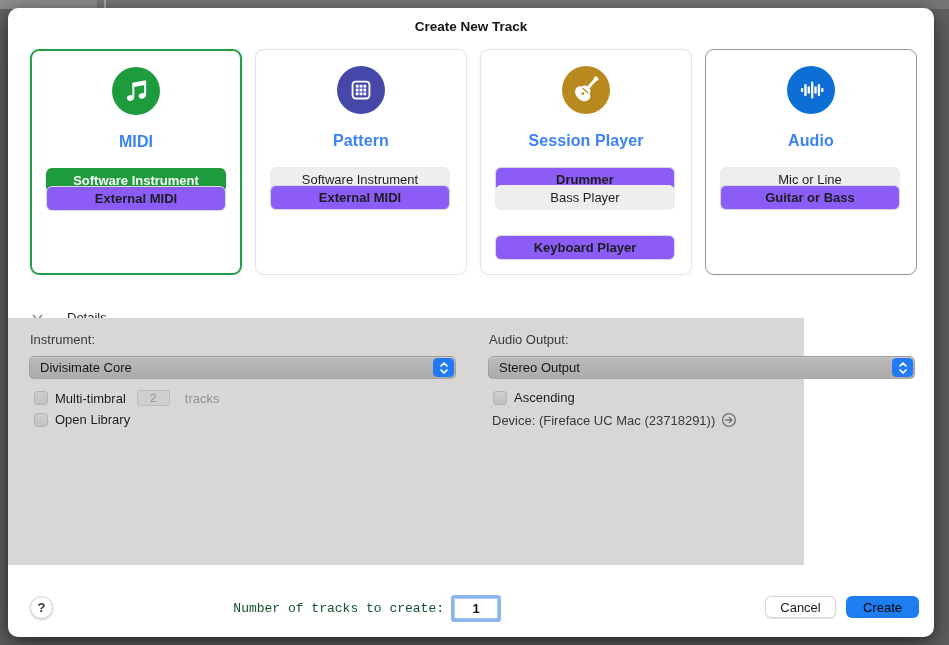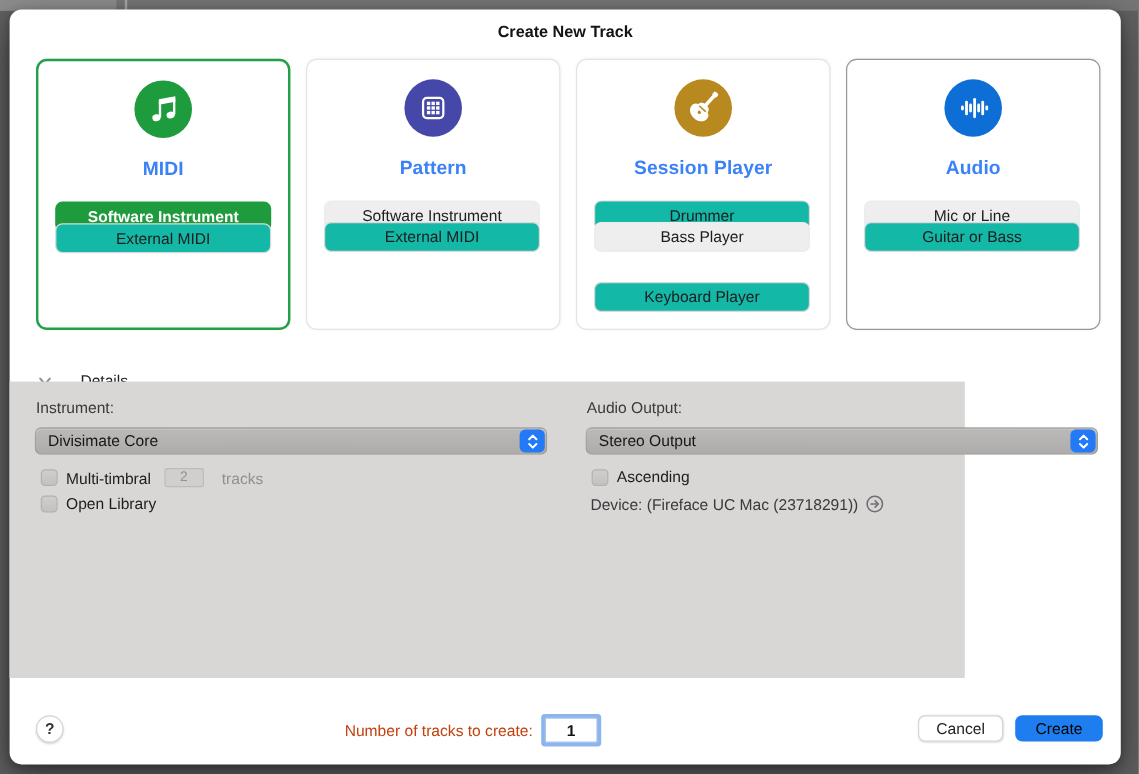--- a/index.html
+++ b/index.html
@@ -37,21 +37,21 @@
 
   .card-title { position:absolute; top:82px; left:0; width:100%; text-align:center;
                 font-size:16px; font-weight:700; color:#3b82f6; letter-spacing:0.1px; }
 
   .cbtn { position:absolute; left:14px; width:180px; height:25px; border-radius:6px;
           display:flex; align-items:center; justify-content:center;
           font-size:13px; color:#1d1d1f; cursor:default; }
   .cbtn.r0 { top:117px; } .cbtn.r1 { top:135px; } .cbtn.r2 { top:185px; }
   .cbtn.sel { background:#1e9b3c; color:#ffffff; font-weight:700; }
   .cbtn.hl  { background:#efeeee; border:1px solid #ececec; }
-  .cbtn.nrm { background:#14b8a6; border:1px solid #d9d9d9; }
+  .cbtn.nrm { background:#8b5cf6; border:1px solid #d9d9d9;font-weight:bold; }
 
   
   .details-row { position:absolute; left:24px; top:302px; display:flex; align-items:center; gap:24px; }
   .details-row .lbl { font-size:13px; color:#1d1d1f; }
 
   .gray-band { position:absolute; left:0; top:310px; width:796px; height:247px;
                background:#d8d7d5; }
 
   .field-label { position:absolute; font-size:13px; color:#3a3a3c; }
   .lab-instrument { left:22px; top:14px; }
@@ -81,21 +81,21 @@
 
   .device-row { position:absolute; left:484px; top:94px; display:flex; align-items:center; gap:6px; }
   .device-row .dtext { font-size:13px; color:#3a3a3c; }
 
   
   .help-btn { position:absolute; left:22px; top:588px; width:23px; height:23px; border-radius:50%;
               background:#fff; border:1px solid #d4d4d4; box-shadow:0 1px 2px rgba(0,0,0,0.18);
               display:flex; align-items:center; justify-content:center;
               font-size:13px; font-weight:bold; color:#333; }
   .tracks-label { position:absolute; left:200px; top:593px; width:236px; text-align:right;
-                  font-size:13px; color:#c2410c; }
+                  font-size:13px; color:#14532d;font-family:Liberation Mono, monospace; }
   .tracks-input { position:absolute; left:446px; top:590px; width:44px; height:21px;
                   border:1px solid #a9c4e9; border-radius:1px; background:#fff;
                   box-shadow:0 0 0 3px #8ab5ef; font-size:13px; font-weight:600;
                   color:#111; text-align:center; outline:none;
                   font-family:"Liberation Sans","DejaVu Sans",sans-serif; }
   .btn { position:absolute; top:588px; height:22px; border-radius:6px;
          display:flex; align-items:center; justify-content:center; font-size:13px; }
   .btn-cancel { left:757px; width:71px; background:#fff; border:1px solid #d6d6d6;
                 box-shadow:0 0.5px 1.5px rgba(0,0,0,0.12); color:#1d1d1f; }
   .btn-create { left:838px; width:73px; background:#1e7ef0; color:#000000; }

